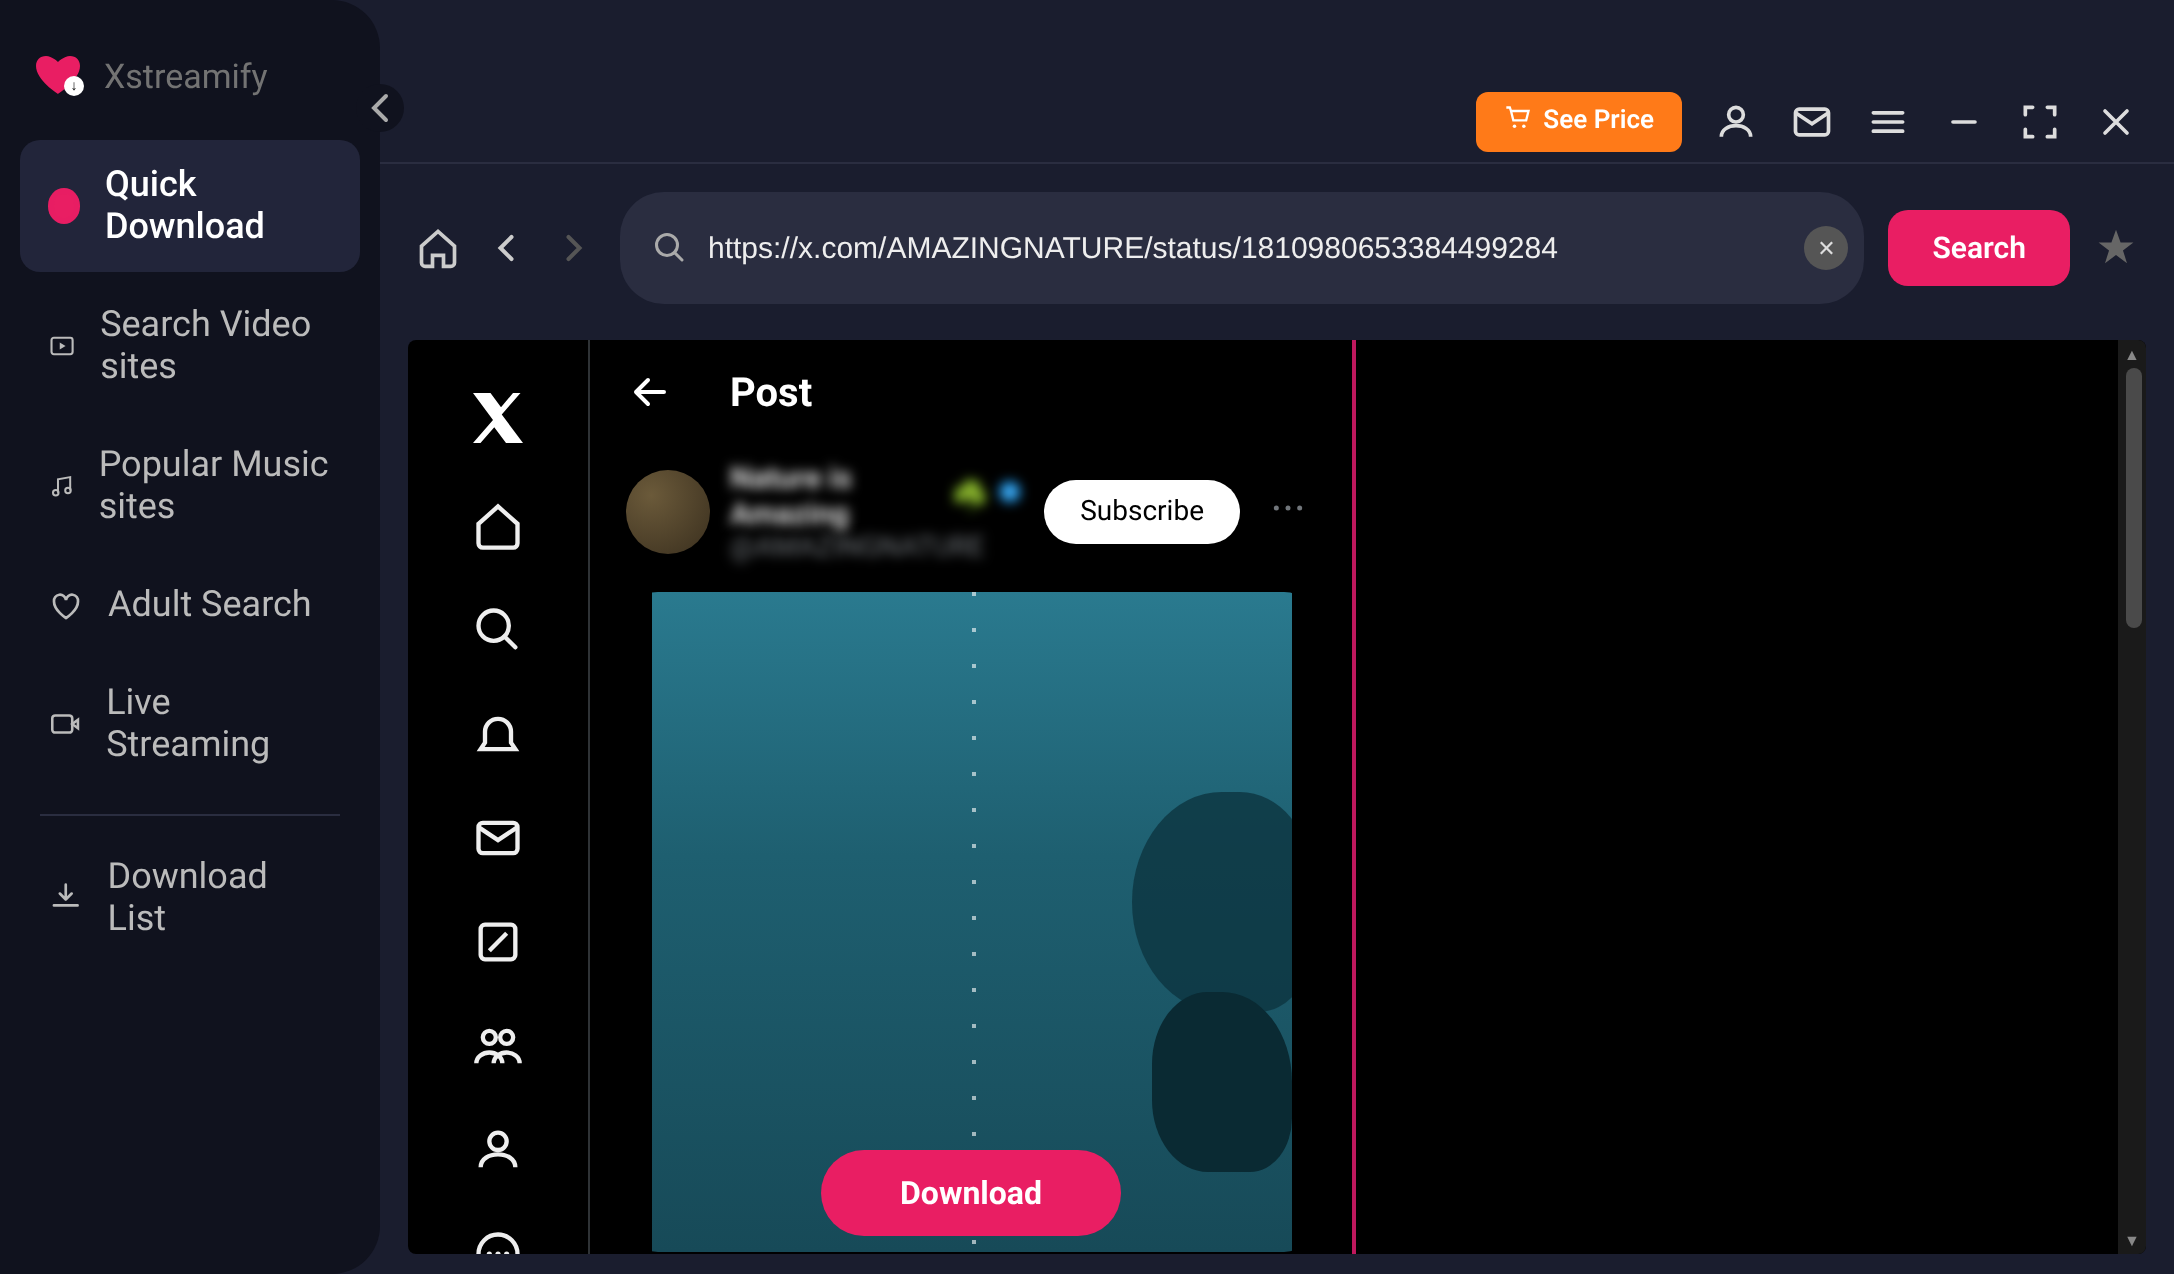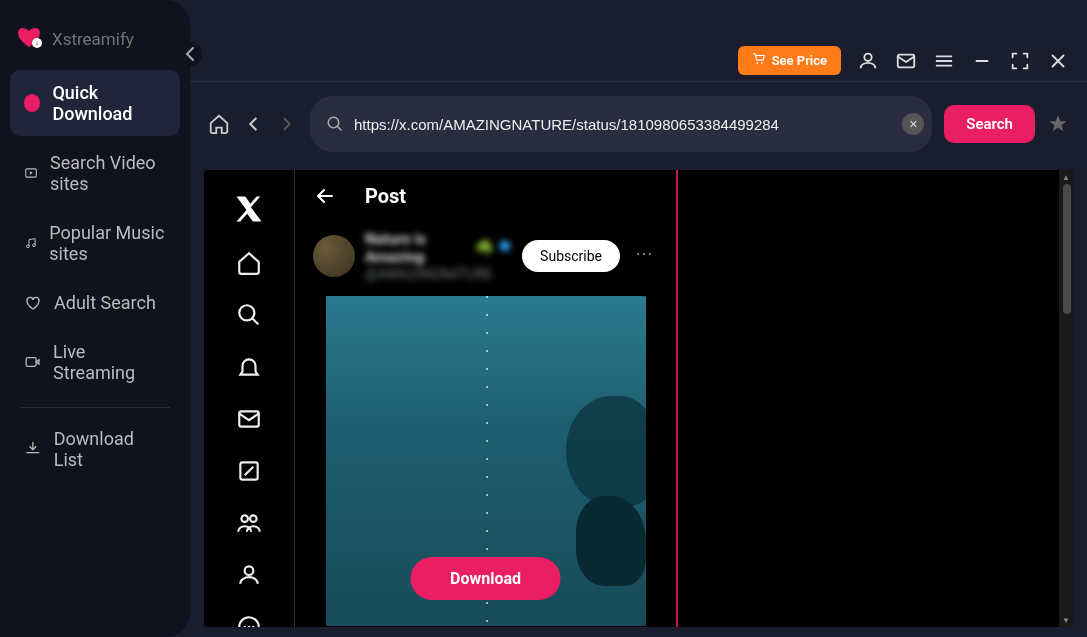--- a/index.html
+++ b/index.html
@@ -319,21 +319,21 @@
       border-radius: 40% 50% 30% 40%;
     }
     .bubbles {
       position: absolute;
       left: 50%; top: 0;
       width: 2px; height: 100%;
       background: repeating-linear-gradient(180deg, rgba(255,255,255,0.6) 0 2px, transparent 2px 18px);
     }
     .download-overlay {
       position: absolute;
-      bottom: 26px;
+      bottom: 8px;
       left: 50%;
       transform: translateX(-50%);
       background: #e91e63;
       color: #fff;
       padding: 12px 40px;
       border-radius: 24px;
       font-weight: 700;
       font-size: 16px;
       cursor: pointer;
     }

